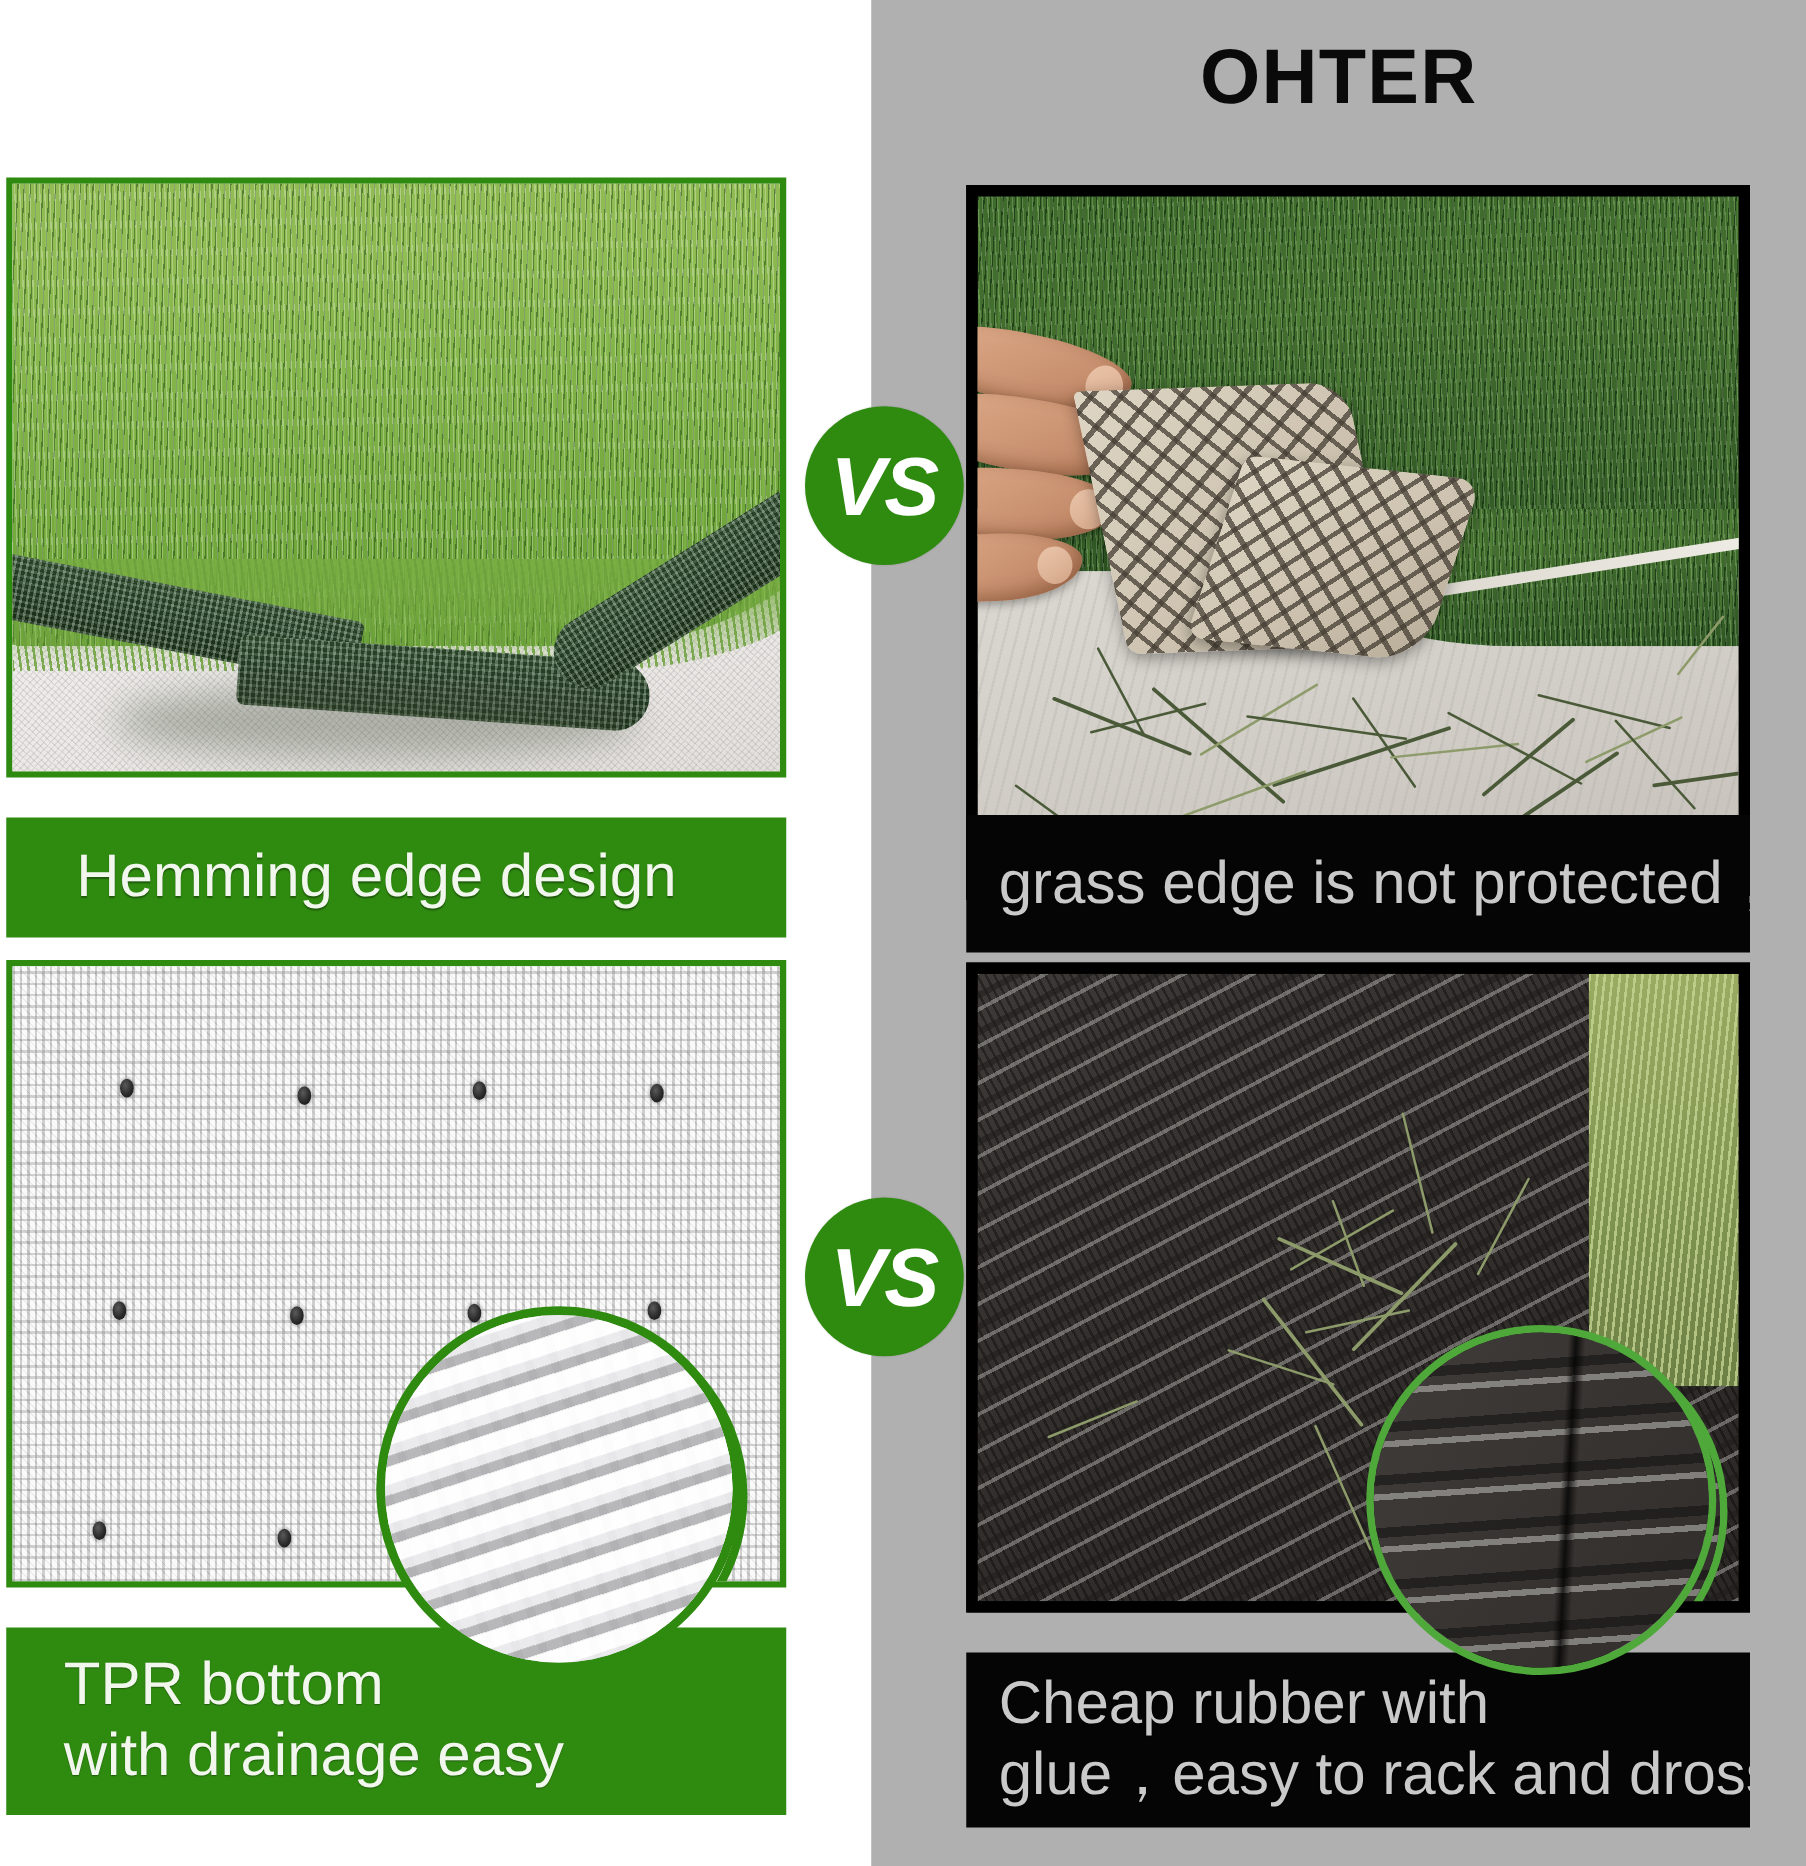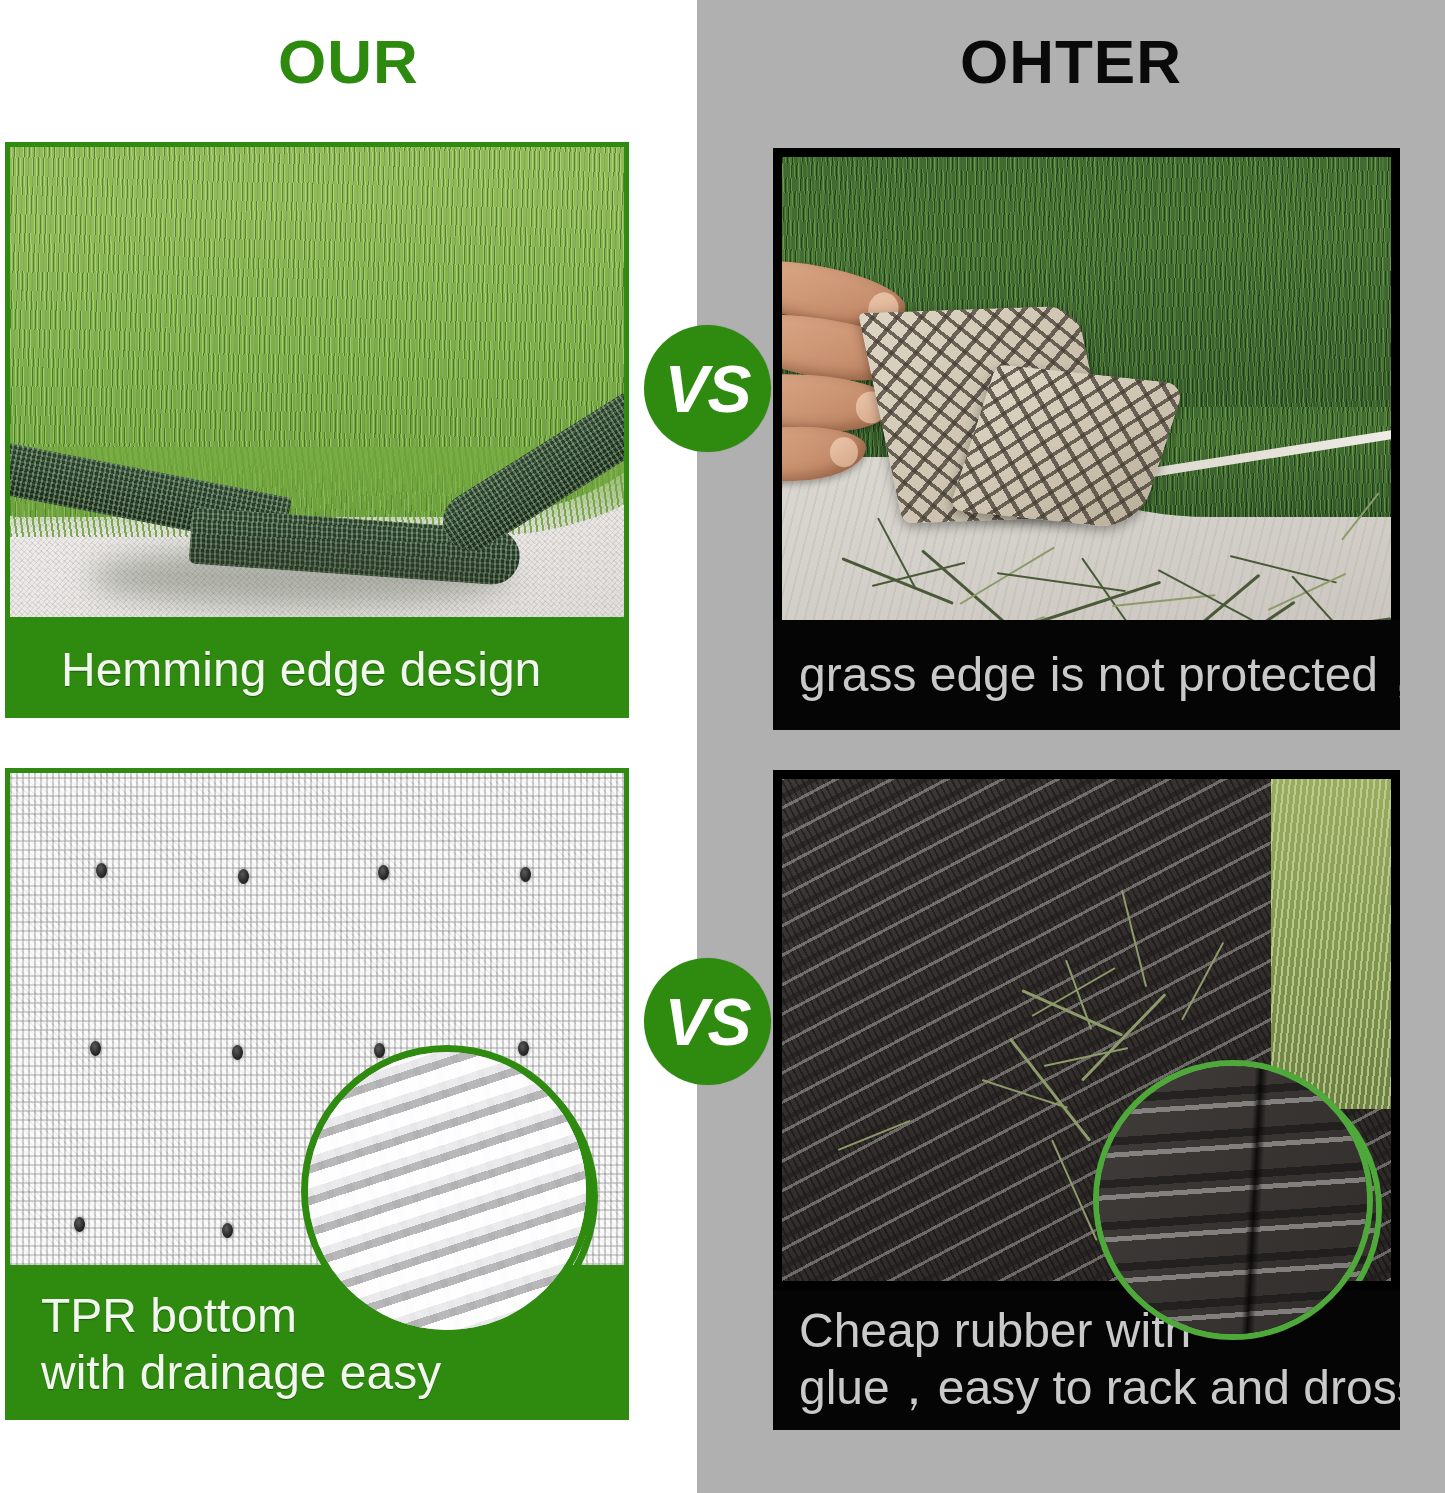--- a/index.html
+++ b/index.html
@@ -71,20 +71,21 @@
   .photo { position: absolute; inset: 0; overflow: hidden; }
 
   
   .cap {
     position: absolute;
     box-sizing: border-box;
     display: flex;
     flex-direction: column;
     justify-content: center;
     overflow: hidden;
+    margin-top: 32px;
   }
   .cap-our {
     background: #2f8a10;
     color: #f2f7ee;
     padding-left: 56px;
   }
   .cap-other {
     background: #050505;
     color: #c9c9c9;
     padding-left: 26px;
@@ -292,21 +293,20 @@
   .soft-shadow { position: absolute; border-radius: 50%; filter: blur(14px); }
 </style>
 </head>
 <body>
 
 <div id="page">
 
   <div class="bg-left"></div>
   <div class="bg-right"></div>
 
-  <div class="hdr hdr-left">OUR</div>
   <div class="hdr hdr-right">OHTER</div>
 
   <div class="panel panel-our" style="left:5px; top:142px; width:624px; height:480px;">
     <div class="photo">
 
       <div class="backing-sheet" style="left:-40px; top:250px; width:720px; height:300px; transform:rotate(-3deg);"></div>
 
       <div style="position:absolute; left:-30px; top:-20px; width:700px; height:390px; border-bottom-right-radius:210px 140px; border-bottom-left-radius:40px; overflow:hidden;">
         <div class="turf"></div>
       </div>
@@ -407,21 +407,21 @@
         <div class="drain-hole" style="left:64px;  top:444px;"></div>
         <div class="drain-hole" style="left:212px; top:450px;"></div>
       </div>
 
       <div class="inset inset-our" style="left:296px; top:278px; width:292px; height:292px;">
         <div class="tpr-zoom"></div>
       </div>
     </div>
   </div>
 
-  <div class="cap cap-our" style="left:5px; top:1270px; width:624px; height:150px; padding-left:36px;">
+  <div class="cap cap-our" style="left:5px; top:1270px; width:624px; height:150px; padding-left:46px;">
     <div class="cap-line">TPR bottom</div>
     <div class="cap-line">with drainage easy</div>
   </div>
 
   <div class="inset inset-our" style="left:301px; top:1045px; width:292px; height:292px; z-index:35;">
     <div class="tpr-zoom"></div>
   </div>
 
   <div class="panel panel-other" style="left:773px; top:770px; width:627px; height:520px;">
     <div class="photo">

